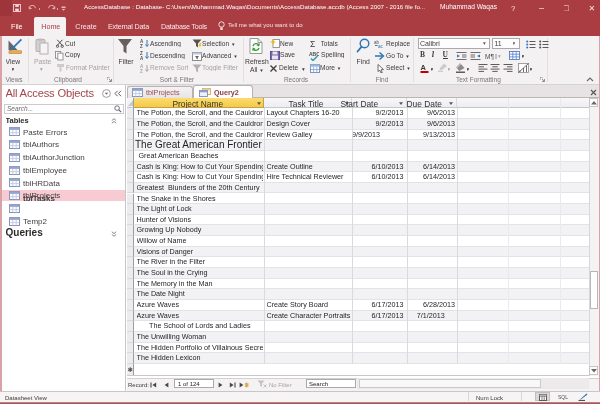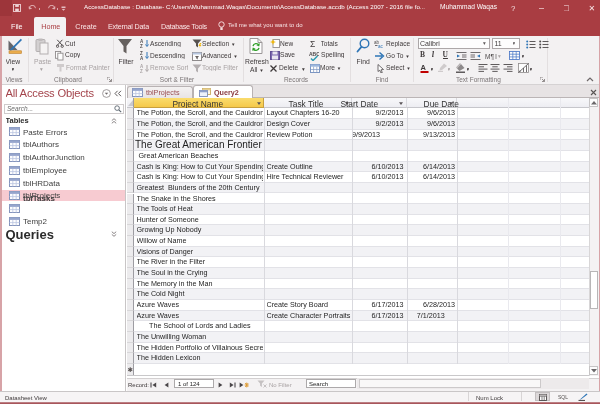--- a/index.html
+++ b/index.html
@@ -336,21 +336,21 @@
     <rect x="0.5" y="0.5" width="10" height="2.4" fill="#96A5CC"></rect>
     <path d="M3.8 2.9 V8.5 M7.2 2.9 V8.5 M0.5 5.6 H10.5" stroke="#B9C4DF" stroke-width="0.8"></path>
   </svg>
 <div class="ab tx" style="left:23px;top:194px;font-size:8px;color:#3F3F3F;font-weight:bold;text-align:right;">tblTasks</div>
 <svg class="ab" style="left:9px;top:216.55px" width="11" height="9" viewBox="0 0 11 9">
     <rect x="0.5" y="0.5" width="10" height="8" fill="#FDFDFE" stroke="#8494BC" stroke-width="1"></rect>
     <rect x="0.5" y="0.5" width="10" height="2.4" fill="#96A5CC"></rect>
     <path d="M3.8 2.9 V8.5 M7.2 2.9 V8.5 M0.5 5.6 H10.5" stroke="#B9C4DF" stroke-width="0.8"></path>
   </svg>
 <div class="ab tx" style="left:23px;top:216.75px;font-size:8px;color:#3F3F3F;font-weight:normal;">Temp2</div>
-<div class="ab tx" style="left:5.5px;top:227px;font-size:13px;color:#2B2B2B;font-weight:bold;">Queries</div>
+<div class="ab tx" style="left:5.5px;top:227px;font-size:10px;color:#2B2B2B;font-weight:bold;">Queries</div>
 <svg class="ab" style="left:111px;top:230.5px" width="6" height="6" viewBox="0 0 6 6">
     <path d="M0.8 0.7 L3 2.6 L5.2 0.7 M0.8 3.4 L3 5.3 L5.2 3.4" stroke="#767071" stroke-width="0.85" fill="none"></path>
   </svg>
 <div class="ab" style="left:126.5px;top:85px;width:472px;height:12.7px;background:#E7E3E4;border-bottom:1px solid #BBB5B6;"></div>
 <div class="ab" style="left:126.5px;top:85.5px;width:66px;height:12.2px;background:linear-gradient(#F4F2F2,#E8E4E5);border:1px solid #B8B2B3;border-bottom:none;border-radius:3px 3px 0 0;"></div>
 <svg class="ab" style="left:132px;top:88px" width="11" height="9" viewBox="0 0 11 9">
     <rect x="0.5" y="0.5" width="10" height="8" fill="#FDFDFE" stroke="#8494BC" stroke-width="1"></rect>
     <rect x="0.5" y="0.5" width="10" height="2.4" fill="#96A5CC"></rect>
     <path d="M3.8 2.9 V8.5 M7.2 2.9 V8.5 M0.5 5.6 H10.5" stroke="#B9C4DF" stroke-width="0.8"></path>
   </svg>
@@ -388,41 +388,41 @@
 <svg class="ab" style="left:344.5px;top:101.7px" width="4" height="3.2" viewBox="0 0 5 4">
     <path d="M0 0.4 H5 L2.5 3.8 Z" fill="#5A5558"></path>
   </svg>
 <div class="ab" style="left:336px;top:98.9px;font-size:8.4px;color:#333333;font-weight:normal;">
     <div style="width:46.5px;text-align:center">Start Date</div>
   </div>
 <svg class="ab" style="left:398.5px;top:101.7px" width="4" height="3.2" viewBox="0 0 5 4">
     <path d="M0 0.4 H5 L2.5 3.8 Z" fill="#5A5558"></path>
   </svg>
 <div class="ab" style="left:406.5px;top:98.9px;font-size:8.4px;color:#333333;font-weight:normal;">
-    <div style="width:52.5px;text-align:right">Due Date</div>
+    <div style="width:52.5px;text-align:left">Due Date</div>
   </div>
 <svg class="ab" style="left:448.5px;top:101.7px" width="4" height="3.2" viewBox="0 0 5 4">
     <path d="M0 0.4 H5 L2.5 3.8 Z" fill="#5A5558"></path>
   </svg>
 <div class="ab" style="left:133.5px;top:108.3px;width:455.0px;height:10.65px;background:#FFFFFF;border-bottom:1px solid #E2E2E7;"></div>
 <div class="ab" style="left:126.5px;top:108.3px;width:7.0px;height:10.65px;background:#ECEBED;border-right:1px solid #9D9CA2;border-bottom:1px solid #D8D7D9;"></div>
 <div class="ab tx" style="left:136.5px;top:108.3px;width:126.5px;height:10.65px;line-height:10.65px;font-size:7.2px;color:#1E1E1E;">The Potion, the Scroll, and the Cauldron</div>
 <div class="ab tx" style="left:266.5px;top:108.3px;width:85px;height:10.65px;line-height:10.65px;font-size:7.2px;color:#1E1E1E;">Layout Chapters 16-20</div>
 <div class="ab tx" style="left:352px;top:108.3px;width:51.5px;height:10.65px;line-height:10.65px;font-size:7.2px;color:#1E1E1E;text-align:right;">9/2/2013</div>
 <div class="ab tx" style="left:406.5px;top:108.3px;width:48.5px;height:10.65px;line-height:10.65px;font-size:7.2px;color:#1E1E1E;text-align:right;">9/6/2013</div>
 <div class="ab" style="left:133.5px;top:118.95px;width:455.0px;height:10.65px;background:#F2F2F5;border-bottom:1px solid #E2E2E7;"></div>
 <div class="ab" style="left:126.5px;top:118.95px;width:7.0px;height:10.65px;background:#ECEBED;border-right:1px solid #9D9CA2;border-bottom:1px solid #D8D7D9;"></div>
 <div class="ab tx" style="left:136.5px;top:118.95px;width:126.5px;height:10.65px;line-height:10.65px;font-size:7.2px;color:#1E1E1E;">The Potion, the Scroll, and the Cauldron</div>
 <div class="ab tx" style="left:266.5px;top:118.95px;width:85px;height:10.65px;line-height:10.65px;font-size:7.2px;color:#1E1E1E;">Design Cover</div>
 <div class="ab tx" style="left:352px;top:118.95px;width:51.5px;height:10.65px;line-height:10.65px;font-size:7.2px;color:#1E1E1E;text-align:right;">9/2/2013</div>
 <div class="ab tx" style="left:406.5px;top:118.95px;width:48.5px;height:10.65px;line-height:10.65px;font-size:7.2px;color:#1E1E1E;text-align:right;">9/6/2013</div>
 <div class="ab" style="left:133.5px;top:129.6px;width:455.0px;height:10.65px;background:#FFFFFF;border-bottom:1px solid #E2E2E7;"></div>
 <div class="ab" style="left:126.5px;top:129.6px;width:7.0px;height:10.65px;background:#ECEBED;border-right:1px solid #9D9CA2;border-bottom:1px solid #D8D7D9;"></div>
 <div class="ab tx" style="left:136.5px;top:129.6px;width:126.5px;height:10.65px;line-height:10.65px;font-size:7.2px;color:#1E1E1E;">The Potion, the Scroll, and the Cauldron</div>
-<div class="ab tx" style="left:266.5px;top:129.6px;width:85px;height:10.65px;line-height:10.65px;font-size:7.2px;color:#1E1E1E;">Review Potion</div>
+<div class="ab tx" style="left:266.5px;top:129.6px;width:85px;height:10.65px;line-height:10.65px;font-size:7.2px;color:#1E1E1E;">Review Galley</div>
 <div class="ab tx" style="left:352px;top:129.6px;width:51.5px;height:10.65px;line-height:10.65px;font-size:7.2px;color:#1E1E1E;text-align:left;">9/9/2013</div>
 <div class="ab tx" style="left:406.5px;top:129.6px;width:48.5px;height:10.65px;line-height:10.65px;font-size:7.2px;color:#1E1E1E;text-align:right;">9/13/2013</div>
 <div class="ab" style="left:133.5px;top:140.25px;width:455.0px;height:10.65px;background:#F2F2F5;border-bottom:1px solid #E2E2E7;"></div>
 <div class="ab" style="left:126.5px;top:140.25px;width:7.0px;height:10.65px;background:#ECEBED;border-right:1px solid #9D9CA2;border-bottom:1px solid #D8D7D9;"></div>
 <div class="ab tx" style="left:135px;top:140.25px;width:126.5px;height:10.65px;line-height:10.65px;font-size:10px;color:#1E1E1E;">The Great American Frontier</div>
 <div class="ab tx" style="left:266.5px;top:140.25px;width:85px;height:10.65px;line-height:10.65px;font-size:7.2px;color:#1E1E1E;"></div>
 <div class="ab tx" style="left:352px;top:140.25px;width:51.5px;height:10.65px;line-height:10.65px;font-size:7.2px;color:#1E1E1E;text-align:right;"></div>
 <div class="ab tx" style="left:406.5px;top:140.25px;width:48.5px;height:10.65px;line-height:10.65px;font-size:7.2px;color:#1E1E1E;text-align:right;"></div>
 <div class="ab" style="left:133.5px;top:150.9px;width:455.0px;height:10.65px;background:#FFFFFF;border-bottom:1px solid #E2E2E7;"></div>
 <div class="ab" style="left:126.5px;top:150.9px;width:7.0px;height:10.65px;background:#ECEBED;border-right:1px solid #9D9CA2;border-bottom:1px solid #D8D7D9;"></div>
@@ -449,27 +449,27 @@
 <div class="ab tx" style="left:352px;top:182.85px;width:51.5px;height:10.65px;line-height:10.65px;font-size:7.2px;color:#1E1E1E;text-align:right;"></div>
 <div class="ab tx" style="left:406.5px;top:182.85px;width:48.5px;height:10.65px;line-height:10.65px;font-size:7.2px;color:#1E1E1E;text-align:right;"></div>
 <div class="ab" style="left:133.5px;top:193.5px;width:455.0px;height:10.65px;background:#FFFFFF;border-bottom:1px solid #E2E2E7;"></div>
 <div class="ab" style="left:126.5px;top:193.5px;width:7.0px;height:10.65px;background:#ECEBED;border-right:1px solid #9D9CA2;border-bottom:1px solid #D8D7D9;"></div>
 <div class="ab tx" style="left:136.5px;top:193.5px;width:126.5px;height:10.65px;line-height:10.65px;font-size:7.2px;color:#1E1E1E;">The Snake in the Shores</div>
 <div class="ab tx" style="left:266.5px;top:193.5px;width:85px;height:10.65px;line-height:10.65px;font-size:7.2px;color:#1E1E1E;"></div>
 <div class="ab tx" style="left:352px;top:193.5px;width:51.5px;height:10.65px;line-height:10.65px;font-size:7.2px;color:#1E1E1E;text-align:right;"></div>
 <div class="ab tx" style="left:406.5px;top:193.5px;width:48.5px;height:10.65px;line-height:10.65px;font-size:7.2px;color:#1E1E1E;text-align:right;"></div>
 <div class="ab" style="left:133.5px;top:204.15px;width:455.0px;height:10.65px;background:#F2F2F5;border-bottom:1px solid #E2E2E7;"></div>
 <div class="ab" style="left:126.5px;top:204.15px;width:7.0px;height:10.65px;background:#ECEBED;border-right:1px solid #9D9CA2;border-bottom:1px solid #D8D7D9;"></div>
-<div class="ab tx" style="left:136.5px;top:204.15px;width:126.5px;height:10.65px;line-height:10.65px;font-size:7.2px;color:#1E1E1E;">The Tools of Heat</div>
+<div class="ab tx" style="left:136.5px;top:204.15px;width:126.5px;height:10.65px;line-height:10.65px;font-size:7.2px;color:#1E1E1E;">The Light of Lock</div>
 <div class="ab tx" style="left:266.5px;top:204.15px;width:85px;height:10.65px;line-height:10.65px;font-size:7.2px;color:#1E1E1E;"></div>
 <div class="ab tx" style="left:352px;top:204.15px;width:51.5px;height:10.65px;line-height:10.65px;font-size:7.2px;color:#1E1E1E;text-align:right;"></div>
 <div class="ab tx" style="left:406.5px;top:204.15px;width:48.5px;height:10.65px;line-height:10.65px;font-size:7.2px;color:#1E1E1E;text-align:right;"></div>
 <div class="ab" style="left:133.5px;top:214.8px;width:455.0px;height:10.65px;background:#FFFFFF;border-bottom:1px solid #E2E2E7;"></div>
 <div class="ab" style="left:126.5px;top:214.8px;width:7.0px;height:10.65px;background:#ECEBED;border-right:1px solid #9D9CA2;border-bottom:1px solid #D8D7D9;"></div>
-<div class="ab tx" style="left:136.5px;top:214.8px;width:126.5px;height:10.65px;line-height:10.65px;font-size:7.2px;color:#1E1E1E;">Hunter of Someone</div>
+<div class="ab tx" style="left:136.5px;top:214.8px;width:126.5px;height:10.65px;line-height:10.65px;font-size:7.2px;color:#1E1E1E;">Hunter of Visions</div>
 <div class="ab tx" style="left:266.5px;top:214.8px;width:85px;height:10.65px;line-height:10.65px;font-size:7.2px;color:#1E1E1E;"></div>
 <div class="ab tx" style="left:352px;top:214.8px;width:51.5px;height:10.65px;line-height:10.65px;font-size:7.2px;color:#1E1E1E;text-align:right;"></div>
 <div class="ab tx" style="left:406.5px;top:214.8px;width:48.5px;height:10.65px;line-height:10.65px;font-size:7.2px;color:#1E1E1E;text-align:right;"></div>
 <div class="ab" style="left:133.5px;top:225.45px;width:455.0px;height:10.65px;background:#F2F2F5;border-bottom:1px solid #E2E2E7;"></div>
 <div class="ab" style="left:126.5px;top:225.45px;width:7.0px;height:10.65px;background:#ECEBED;border-right:1px solid #9D9CA2;border-bottom:1px solid #D8D7D9;"></div>
 <div class="ab tx" style="left:136.5px;top:225.45px;width:126.5px;height:10.65px;line-height:10.65px;font-size:7.2px;color:#1E1E1E;">Growing Up Nobody</div>
 <div class="ab tx" style="left:266.5px;top:225.45px;width:85px;height:10.65px;line-height:10.65px;font-size:7.2px;color:#1E1E1E;"></div>
 <div class="ab tx" style="left:352px;top:225.45px;width:51.5px;height:10.65px;line-height:10.65px;font-size:7.2px;color:#1E1E1E;text-align:right;"></div>
 <div class="ab tx" style="left:406.5px;top:225.45px;width:48.5px;height:10.65px;line-height:10.65px;font-size:7.2px;color:#1E1E1E;text-align:right;"></div>
 <div class="ab" style="left:133.5px;top:236.10000000000002px;width:455.0px;height:10.65px;background:#FFFFFF;border-bottom:1px solid #E2E2E7;"></div>
@@ -497,21 +497,21 @@
 <div class="ab tx" style="left:352px;top:268.05px;width:51.5px;height:10.65px;line-height:10.65px;font-size:7.2px;color:#1E1E1E;text-align:right;"></div>
 <div class="ab tx" style="left:406.5px;top:268.05px;width:48.5px;height:10.65px;line-height:10.65px;font-size:7.2px;color:#1E1E1E;text-align:right;"></div>
 <div class="ab" style="left:133.5px;top:278.7px;width:455.0px;height:10.65px;background:#FFFFFF;border-bottom:1px solid #E2E2E7;"></div>
 <div class="ab" style="left:126.5px;top:278.7px;width:7.0px;height:10.65px;background:#ECEBED;border-right:1px solid #9D9CA2;border-bottom:1px solid #D8D7D9;"></div>
 <div class="ab tx" style="left:136.5px;top:278.7px;width:126.5px;height:10.65px;line-height:10.65px;font-size:7.2px;color:#1E1E1E;">The Memory in the Man</div>
 <div class="ab tx" style="left:266.5px;top:278.7px;width:85px;height:10.65px;line-height:10.65px;font-size:7.2px;color:#1E1E1E;"></div>
 <div class="ab tx" style="left:352px;top:278.7px;width:51.5px;height:10.65px;line-height:10.65px;font-size:7.2px;color:#1E1E1E;text-align:right;"></div>
 <div class="ab tx" style="left:406.5px;top:278.7px;width:48.5px;height:10.65px;line-height:10.65px;font-size:7.2px;color:#1E1E1E;text-align:right;"></div>
 <div class="ab" style="left:133.5px;top:289.35px;width:455.0px;height:10.65px;background:#F2F2F5;border-bottom:1px solid #E2E2E7;"></div>
 <div class="ab" style="left:126.5px;top:289.35px;width:7.0px;height:10.65px;background:#ECEBED;border-right:1px solid #9D9CA2;border-bottom:1px solid #D8D7D9;"></div>
-<div class="ab tx" style="left:136.5px;top:289.35px;width:126.5px;height:10.65px;line-height:10.65px;font-size:7.2px;color:#1E1E1E;">The Cold Night</div>
+<div class="ab tx" style="left:136.5px;top:289.35px;width:126.5px;height:10.65px;line-height:10.65px;font-size:7.2px;color:#1E1E1E;">The Date Night</div>
 <div class="ab tx" style="left:266.5px;top:289.35px;width:85px;height:10.65px;line-height:10.65px;font-size:7.2px;color:#1E1E1E;"></div>
 <div class="ab tx" style="left:352px;top:289.35px;width:51.5px;height:10.65px;line-height:10.65px;font-size:7.2px;color:#1E1E1E;text-align:right;"></div>
 <div class="ab tx" style="left:406.5px;top:289.35px;width:48.5px;height:10.65px;line-height:10.65px;font-size:7.2px;color:#1E1E1E;text-align:right;"></div>
 <div class="ab" style="left:133.5px;top:300.0px;width:455.0px;height:10.65px;background:#FFFFFF;border-bottom:1px solid #E2E2E7;"></div>
 <div class="ab" style="left:126.5px;top:300.0px;width:7.0px;height:10.65px;background:#ECEBED;border-right:1px solid #9D9CA2;border-bottom:1px solid #D8D7D9;"></div>
 <div class="ab tx" style="left:136.5px;top:300.0px;width:126.5px;height:10.65px;line-height:10.65px;font-size:7.2px;color:#1E1E1E;">Azure Waves</div>
 <div class="ab tx" style="left:266.5px;top:300.0px;width:85px;height:10.65px;line-height:10.65px;font-size:7.2px;color:#1E1E1E;">Create Story Board</div>
 <div class="ab tx" style="left:352px;top:300.0px;width:51.5px;height:10.65px;line-height:10.65px;font-size:7.2px;color:#1E1E1E;text-align:right;">6/17/2013</div>
 <div class="ab tx" style="left:406.5px;top:300.0px;width:48.5px;height:10.65px;line-height:10.65px;font-size:7.2px;color:#1E1E1E;text-align:right;">6/28/2013</div>
 <div class="ab" style="left:133.5px;top:310.65px;width:455.0px;height:10.65px;background:#F2F2F5;border-bottom:1px solid #E2E2E7;"></div>

